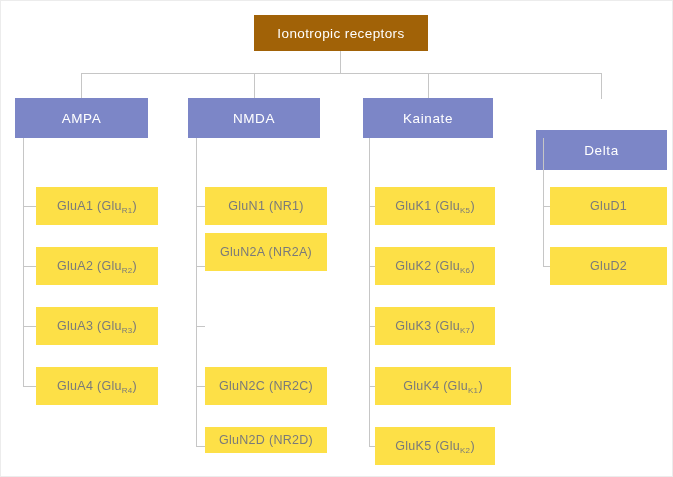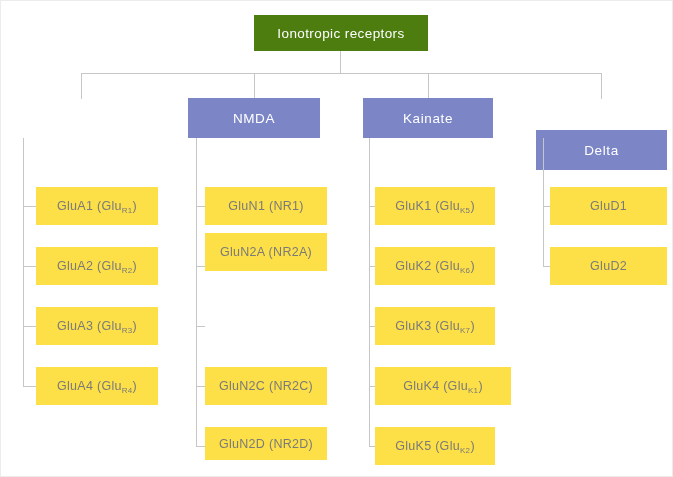--- a/index.html
+++ b/index.html
@@ -15,21 +15,21 @@
   }
   .box {
     position: absolute;
     display: flex;
     align-items: center;
     justify-content: center;
     text-align: center;
     box-sizing: border-box;
   }
   .root {
-    background: #4d7c0f;
+    background: #a16207;
     color: #ffffff;
     font-size: 13.5px;
     letter-spacing: 0.4px;
   }
   .branch {
     background: #7C86C7;
     color: #ffffff;
     font-size: 13.5px;
     letter-spacing: 0.6px;
   }
@@ -58,20 +58,23 @@
     <span>Ionotropic receptors</span>
   </div>
 
   <div class="line" style="left:339px; top:50px; width:1px; height:22px;"></div>
   <div class="line" style="left:80px;  top:72px; width:521px; height:1px;"></div>
   <div class="line" style="left:80px;  top:72px; width:1px; height:26px;"></div>
   <div class="line" style="left:253px; top:72px; width:1px; height:26px;"></div>
   <div class="line" style="left:427px; top:72px; width:1px; height:26px;"></div>
   <div class="line" style="left:600px; top:72px; width:1px; height:26px;"></div>
 
+  <div class="box branch" style="left:14px; top:97px; width:133px; height:40px;">
+    <span>AMPA</span>
+  </div>
   <div class="box branch" style="left:187px; top:97px; width:132px; height:40px;">
     <span>NMDA</span>
   </div>
   <div class="box branch" style="left:362px; top:97px; width:130px; height:40px;">
     <span>Kainate</span>
   </div>
   <div class="box branch" style="left:535px; top:97px; width:131px; height:40px;margin-top:32px;">
     <span>Delta</span>
   </div>
 
@@ -103,21 +106,21 @@
 
   <div class="box child" style="left:204px; top:186px; width:122px; height:38px;">
     <span><span>GluN1 (NR1)</span><sub></sub><span></span></span>
   </div>
   <div class="box child" style="left:204px; top:232px; width:122px; height:38px;">
     <span><span>GluN2A (NR2A)</span><sub></sub><span></span></span>
   </div>
   <div class="box child" style="left:204px; top:366px; width:122px; height:38px;">
     <span><span>GluN2C (NR2C)</span><sub></sub><span></span></span>
   </div>
-  <div class="box child" style="left:204px; top:426px; width:122px; height:33px;">
+  <div class="box child" style="left:204px; top:426px; width:122px; height:26px;">
     <span><span>GluN2D (NR2D)</span><sub></sub><span></span></span>
   </div>
 
   <div class="line" style="left:368px; top:137px; width:1px; height:308px;"></div>
   <div class="line" style="left:368px; top:205px; width:6px; height:1px;"></div>
   <div class="line" style="left:368px; top:265px; width:6px; height:1px;"></div>
   <div class="line" style="left:368px; top:325px; width:6px; height:1px;"></div>
   <div class="line" style="left:368px; top:385px; width:6px; height:1px;"></div>
   <div class="line" style="left:368px; top:445px; width:6px; height:1px;"></div>
 

